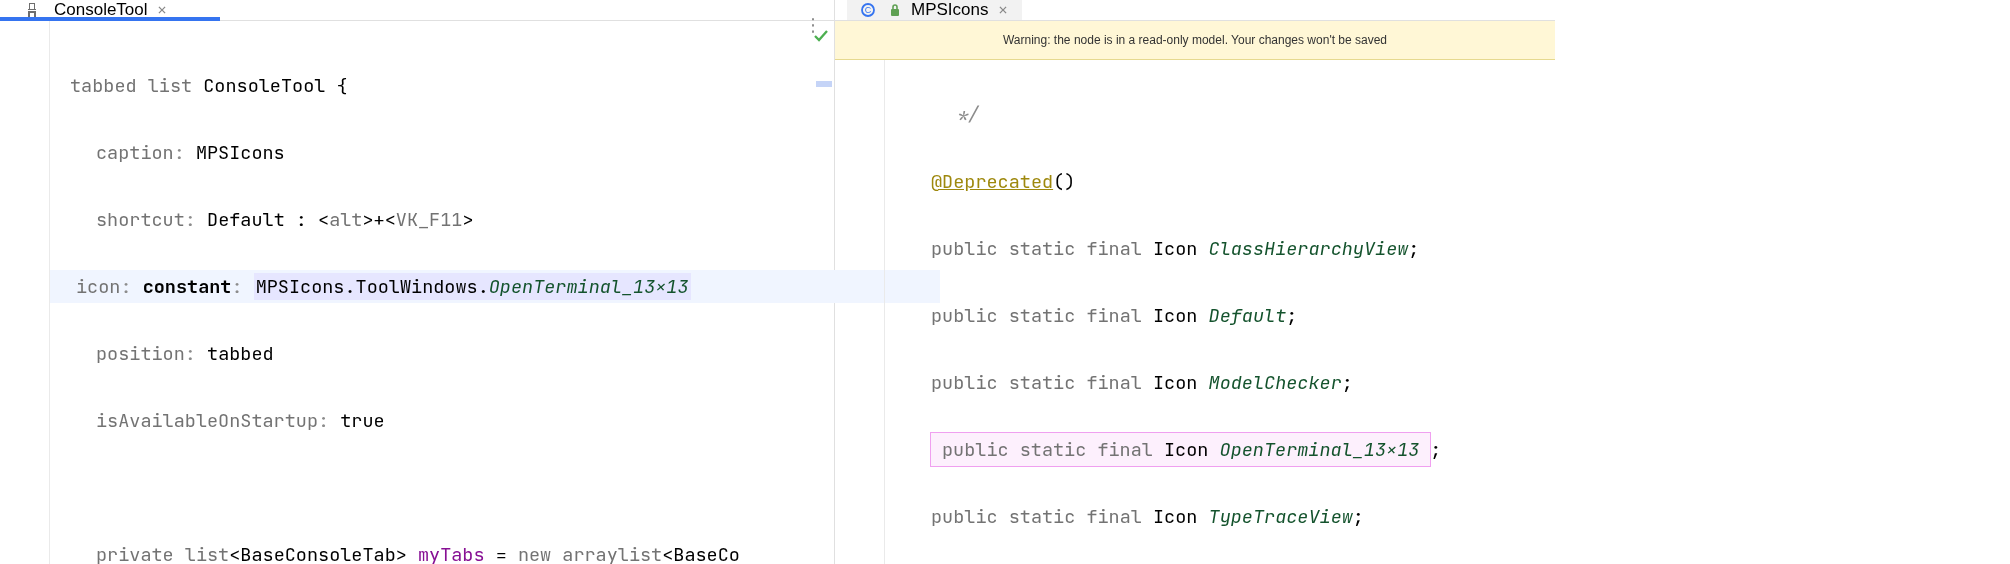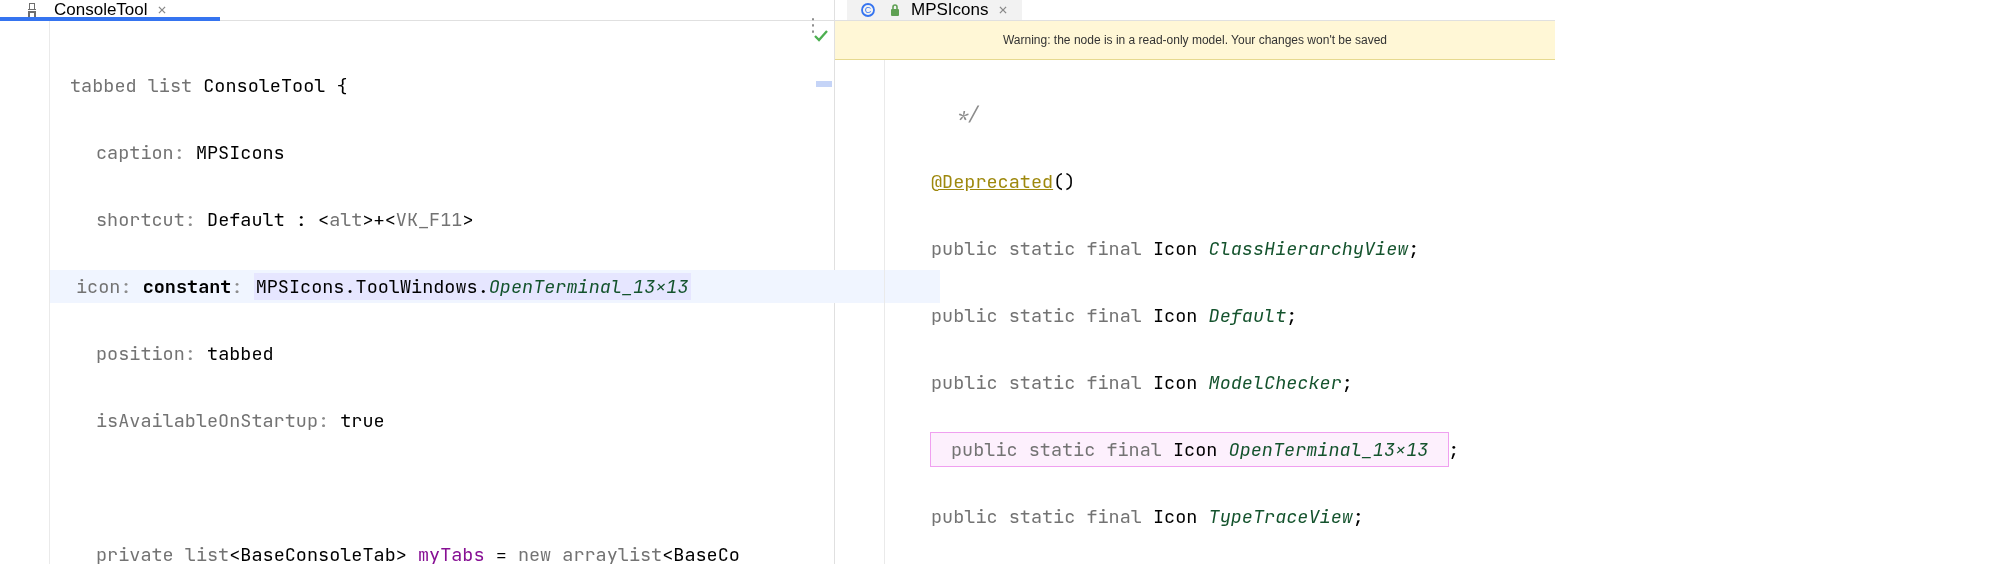--- a/index.html
+++ b/index.html
@@ -21,21 +21,21 @@
 .kw1 { color: #737373; }
 .kw2 { color: #737373; }
 .ital { font-style: italic; color: #14532d; }
 .field { color: #871094; }
 .bold { font-weight: 700; }
 .anno { color: #9e880d; text-decoration: underline; }
 .cmt { color: #8c8c8c; font-style: italic; }
 .grey { color: #8c8c8c; }
 .hl-sel { background: #e6e6ff; padding: 1px 2px; }
 .hl-line-left { background: #f0f5ff; display: block; margin-left: -20px; padding-left: 20px; margin-right: -200px; }
-.hl-line-right { background: #fdf0fd; outline: 1px solid #f0a0f0; display: inline-block; padding: 0 20px; text-align: center; }
+.hl-line-right { background: #fdf0fd; outline: 1px solid #f0a0f0; display: inline-block; padding: 0 11px; text-align: center; }
 .warning-bar { background: #fff7d6; color: #333; font-family: -apple-system, "Segoe UI", sans-serif; font-size: 12px; padding: 12px 16px; text-align: center; border-bottom: 1px solid #e6d98f; }
 .more-icon { position: absolute; right: 12px; top: 14px; color: #888; font-size: 18px; font-family: sans-serif; }
 .scrollbar-track { position: absolute; right: 0; top: 0; width: 14px; height: 100%; }
 .mark-blue { position: absolute; right: 2px; width: 16px; height: 6px; background: #c5d4f7; }
 .i0 { padding-left: 0; }
 .i1 { padding-left: 26px; }
 .i2 { padding-left: 52px; }
 </style>
 </head>
 <body>

